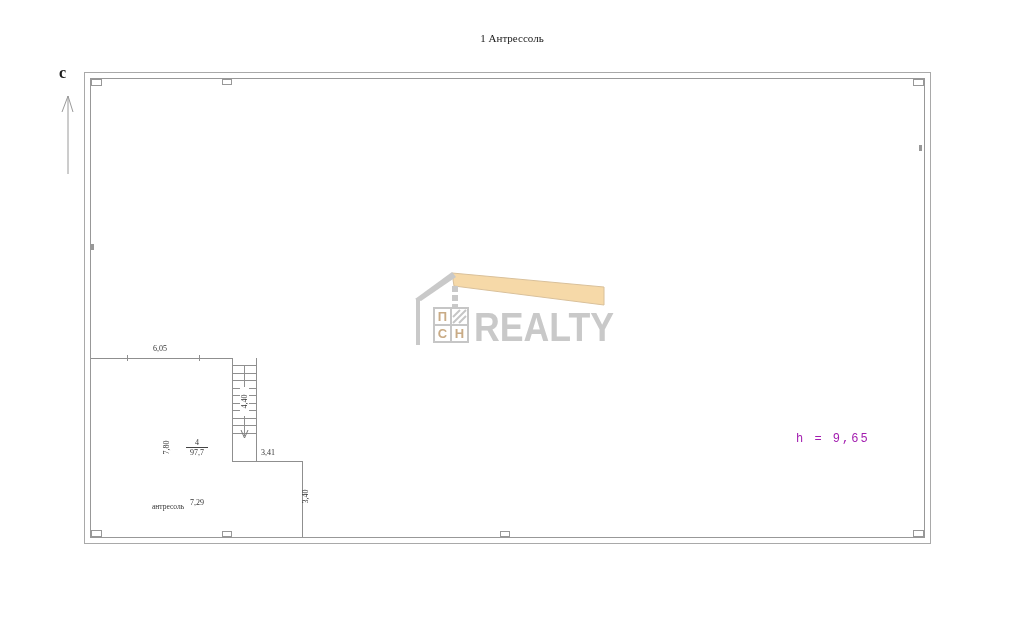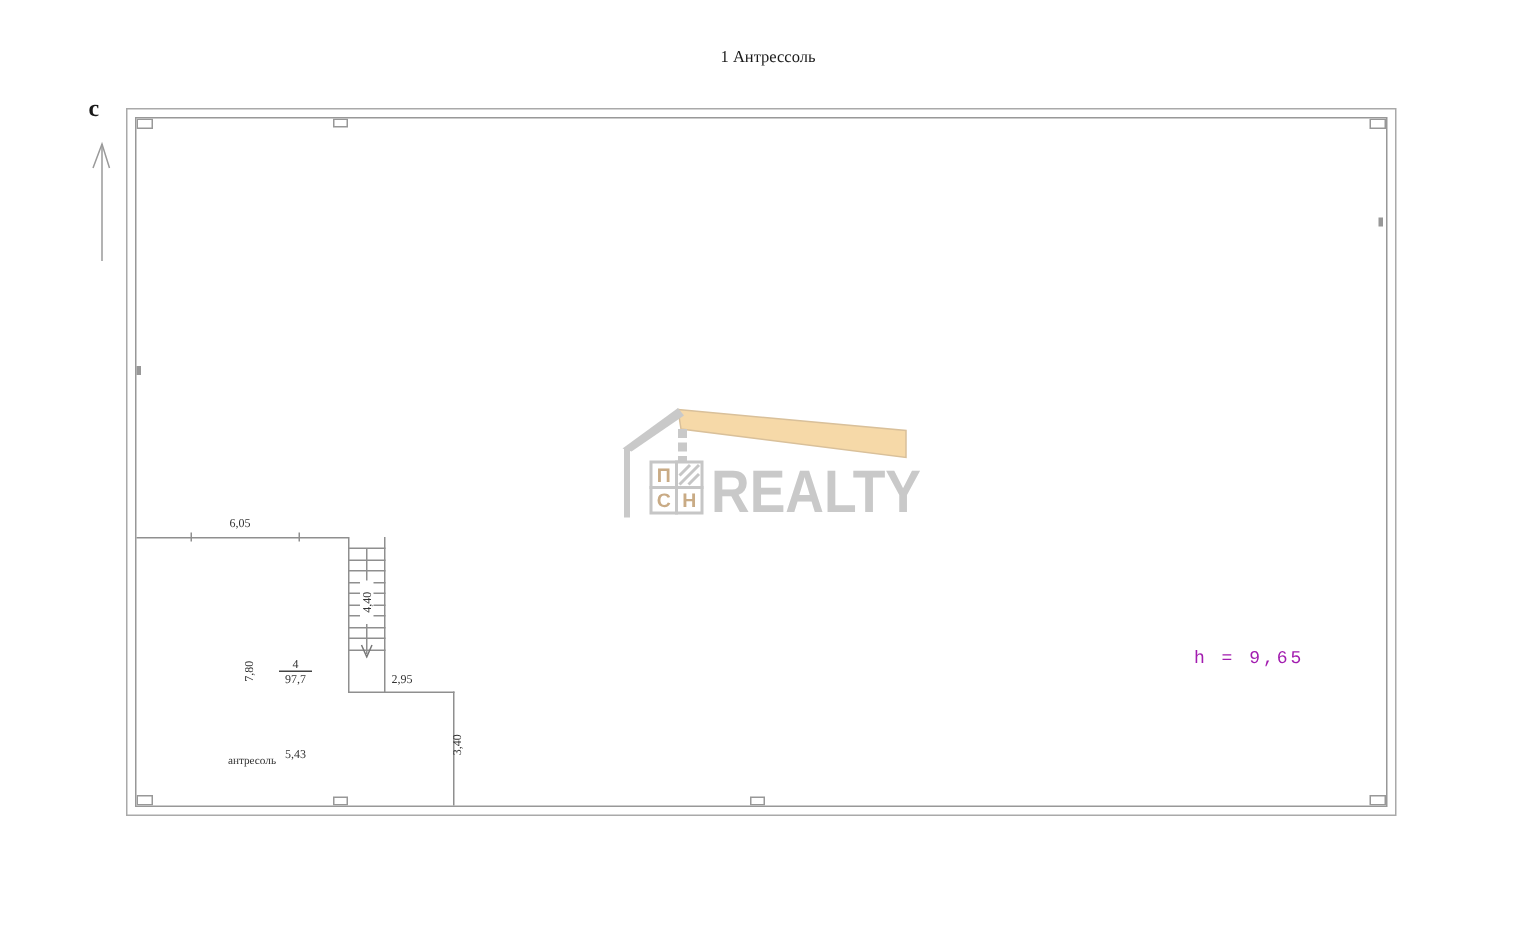--- a/index.html
+++ b/index.html
@@ -74,23 +74,23 @@
     </div>
 
   <div class="abs ln" style="left:244px;top:366px;width:1px;height:70px;"></div>
   <svg class="abs" style="left:239px;top:429px;" width="11" height="10">
     <polyline points="2,1 5.5,9 9,1" fill="none" stroke="#777" stroke-width="1"></polyline>
   </svg>
   <div class="abs dim rot dim-440" style="left:230px;top:397px;width:27px;">4,40</div>
 
   <div class="abs dim" style="left:140px;top:344px;width:40px;">6,05</div>
   <div class="abs dim rot" style="left:151px;top:443px;width:30px;">7,80</div>
-  <div class="abs dim" style="left:250px;top:448px;width:36px;">2,95</div>
+  <div class="abs dim" style="left:250px;top:448px;width:36px;">3,41</div>
   <div class="abs dim rot" style="left:290px;top:492px;width:30px;">3,40</div>
-  <div class="abs dim" style="left:178px;top:498px;width:38px;">5,43</div>
+  <div class="abs dim" style="left:178px;top:498px;width:38px;">7,29</div>
 
   <div class="abs room-label" style="left:181px;top:438px;width:32px;">
     <span class="num">4</span>
     <span class="den">97,7</span>
   </div>
   <div class="abs room-name" style="left:138px;top:468px;width:60px;">антресоль</div>
 
   <div class="abs h-note">h = 9,65</div>
 
   <svg class="abs" style="left:402px;top:256px;" width="214" height="92" viewBox="0 0 214 92">

